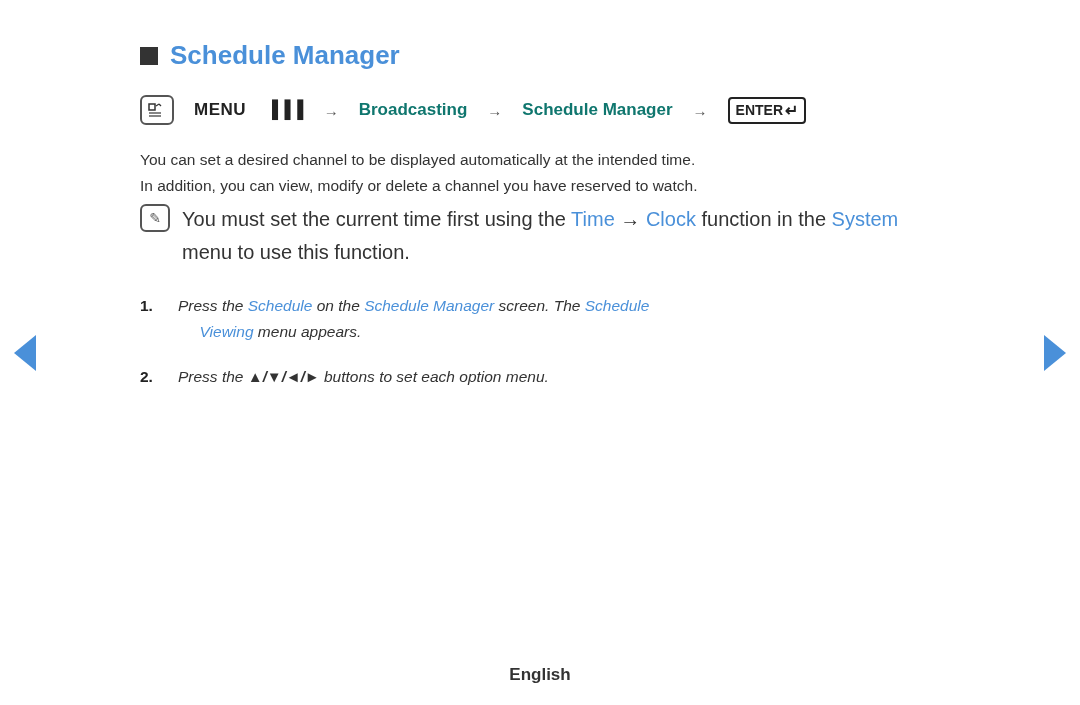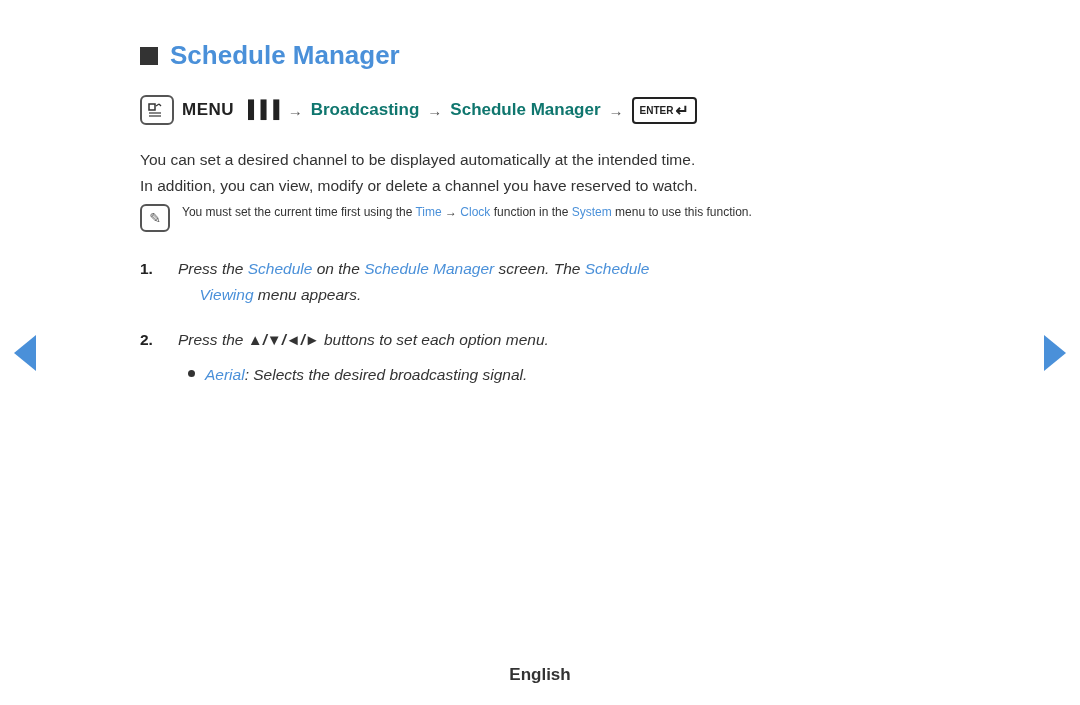--- a/index.html
+++ b/index.html
@@ -42,21 +42,21 @@
 
     .page-title {
       font-size: 26px;
       font-weight: 600;
       color: #4a90d9;
     }
 
     .breadcrumb-row {
       display: flex;
       align-items: center;
-      gap: 8px;
+      gap: 20px;
       margin-bottom: 22px;
       font-size: 17px;
       font-weight: 500;
     }
 
     .menu-icon {
       display: inline-flex;
       align-items: center;
       justify-content: center;
       border: 2px solid #555;
@@ -87,21 +87,21 @@
       font-size: 15px;
     }
 
     .enter-icon {
       display: inline-flex;
       align-items: center;
       justify-content: center;
       border: 2.5px solid #222;
       border-radius: 4px;
       padding: 2px 6px;
-      font-size: 10px;
+      font-size: 14px;
       font-weight: 900;
       color: #222;
       background: #fff;
     }
 
     .enter-icon::after {
       content: '↵';
       font-size: 16px;
       margin-left: 2px;
     }
@@ -128,21 +128,21 @@
       border-radius: 6px;
       width: 30px;
       height: 28px;
       font-size: 14px;
       color: #555;
       flex-shrink: 0;
       margin-top: 1px;
     }
 
     .note-text {
-      font-size: 12px;
+      font-size: 20px;
       line-height: 1.65;
       color: #333;
     }
 
     .blue {
       color: #4a90d9;
     }
 
     .steps {
       list-style: none;
@@ -295,26 +295,20 @@
         on the <span class="blue">Schedule Manager</span>
         screen. The <span class="blue">Schedule<br>&nbsp;&nbsp;&nbsp;&nbsp;&nbsp;Viewing</span>
         menu appears.
       </span>
     </li>
     <li class="step-item">
       <span class="step-number">2.</span>
       <span class="step-content">
         Press the <span class="dpad">▲/▼/◄/►</span> buttons to set each option menu.
         <ul class="bullet-list">
-          <li class="bullet-item">
-            <span class="bullet-dot"></span>
-            <span>
-              <span class="blue">Aerial</span>: Selects the desired broadcasting signal.
-            </span>
-          </li>
         </ul>
       </span>
     </li>
   </ol>
 
 </div>
 
 <div class="nav-arrow-left"></div>
 <div class="nav-arrow-right"></div>
 

